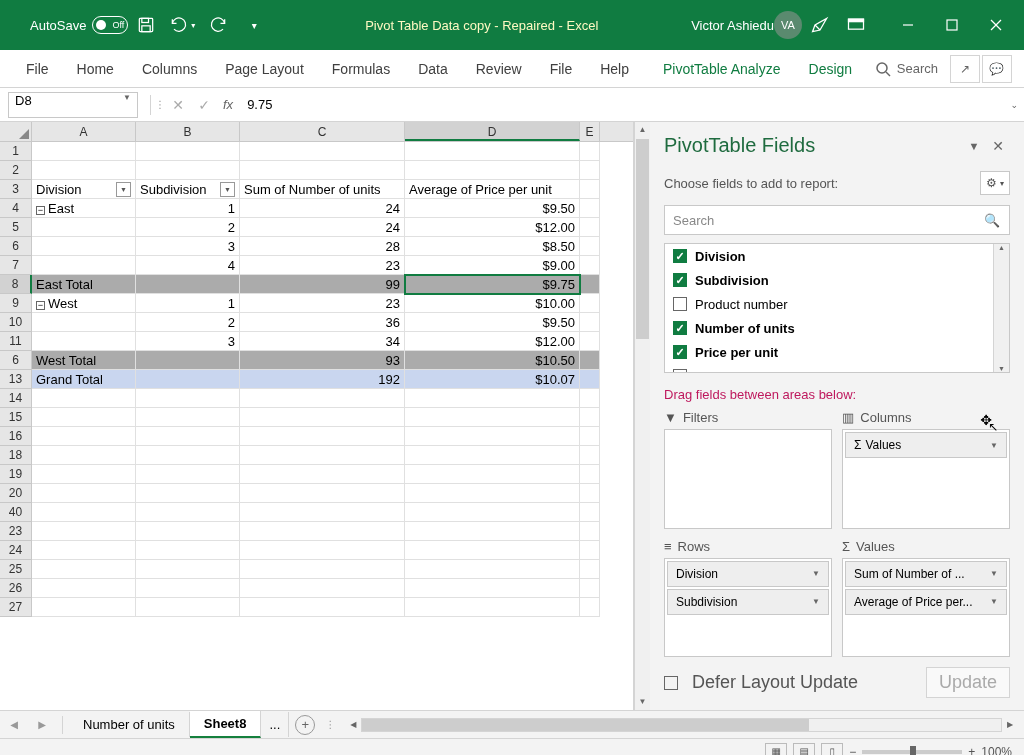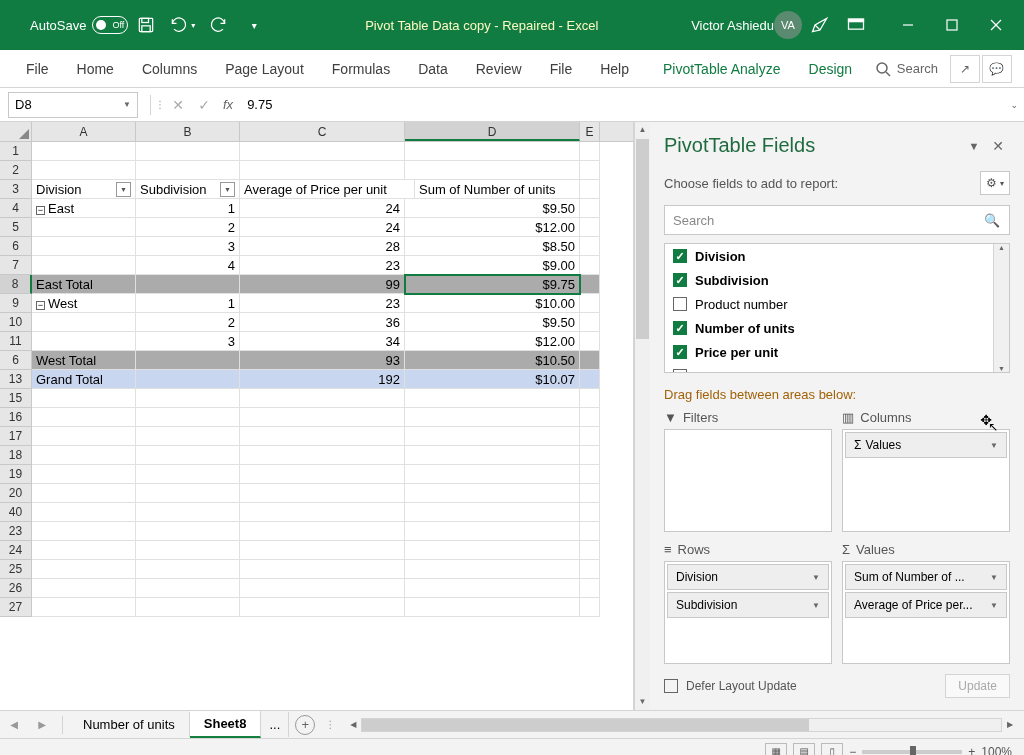--- a/index.html
+++ b/index.html
@@ -15,21 +15,21 @@
 .avatar{width:28px;height:28px;border-radius:50%;background:#5a8a6f;display:flex;align-items:center;justify-content:center;font-size:11px}
 .winbtns{display:flex;margin-left:12px}
 .winbtn{width:44px;height:50px;display:flex;align-items:center;justify-content:center}
 .ribbon{height:38px;background:#fff;border-bottom:1px solid #d4d4d4;display:flex;align-items:center;padding:0 12px;gap:0}
 .tab{padding:8px 14px;font-size:14px;color:#404040;cursor:pointer}
 .tab.ctx{color:#107c41}
 .search-area{margin-left:auto;display:flex;align-items:center;gap:6px;color:#666}
 .rib-end{display:flex;gap:2px;margin-left:12px}
 .rib-end-btn{width:30px;height:28px;border:1px solid #d4d4d4;display:flex;align-items:center;justify-content:center;font-size:12px;color:#666}
 .fbar{height:34px;border-bottom:1px solid #d4d4d4;display:flex;align-items:center}
-.namebox{width:130px;height:26px;border:1px solid #c8c8c8;margin:0 8px;display:flex;align-items:center;padding:0 6px;font-size:13px}
+.namebox{width:130px;height:26px;border:1px solid #c8c8c8;margin:0 8px;display:flex;padding:0 6px;font-size:13px}
 .namebox-drop{margin-left:auto;color:#666;font-size:8px}
 .fbar-div{width:1px;height:20px;background:#d4d4d4;margin:0 4px}
 .fbar-btn{width:26px;display:flex;justify-content:center;color:#aaa;font-size:14px}
 .fx{font-style:italic;font-size:13px;color:#666;margin:15px 6px}
 .fbar-val{flex:1;padding:0 8px;font-size:13px}
 .fbar-end{margin-right:6px;color:#666;font-size:9px}
 .work{display:flex;height:588px}
 .sheet{width:634px;display:flex;flex-direction:column;border-right:1px solid #d4d4d4}
 .colhdrs{display:flex;height:20px;background:#e6e6e6;border-bottom:1px solid #c8c8c8}
 .corner{width:32px;border-right:1px solid #c8c8c8;background:#e6e6e6;position:relative}
@@ -60,28 +60,28 @@
 .psearch{height:30px;border:1px solid #c8c8c8;background:#fff;display:flex;align-items:center;padding:0 8px;margin-bottom:8px;color:#888}
 .psearch span:last-child{margin-left:auto}
 .flist{border:1px solid #c8c8c8;background:#fff;height:130px;overflow:hidden;position:relative}
 .frow{display:flex;align-items:center;height:24px;padding:0 8px;gap:8px;font-size:13px}
 .chk{width:14px;height:14px;border:1px solid #666;display:flex;align-items:center;justify-content:center;font-size:11px}
 .chk.on{background:#107c41;border-color:#107c41;color:#fff}
 .frow.b{font-weight:600}
 .flist-sb{position:absolute;right:0;top:0;width:16px;height:100%;background:#f0f0f0;border-left:1px solid #d4d4d4}
 .flist-sb::before{content:"▲";position:absolute;top:0;width:100%;text-align:center;font-size:7px;color:#666}
 .flist-sb::after{content:"▼";position:absolute;bottom:0;width:100%;text-align:center;font-size:7px;color:#666}
-.drag-lbl{font-size:13px;color:#a16207;margin:14px 0 8px}
+.drag-lbl{font-size:13px;color:#be185d;margin:14px 0 8px}
 .areas{display:grid;grid-template-columns:1fr 1fr;gap:10px;flex:1}
 .area{display:flex;flex-direction:column}
 .area-hd{display:flex;align-items:center;gap:6px;font-size:13px;color:#555;margin-bottom:4px}
 .area-box{flex:1;background:#fff;border:1px solid #c8c8c8;min-height:80px}
 .pill{height:26px;background:#eee;border:1px solid #c8c8c8;margin:2px;display:flex;align-items:center;padding:0 8px;font-size:12px}
 .pill-drop{margin-left:auto;font-size:8px;color:#666}
-.defer{display:flex;align-items:center;gap:8px;margin-top:10px;font-size:12px;color:#555}
+.defer{display:flex;align-items:center;gap:14px;margin-top:10px;font-size:18px;color:#555}
 .upd-btn{margin-left:auto;padding:4px 12px;background:#f9f9f9;border:1px solid #d4d4d4;color:#aaa}
 .cursor-move{position:absolute;right:32px;top:290px;font-size:14px;color:#000;pointer-events:none}
 .tabs{height:28px;border-top:1px solid #d4d4d4;display:flex;align-items:center;background:#f3f3f3}
 .tabnav{width:28px;text-align:center;color:#999;font-size:10px}
 .stab{padding:5px 14px;font-size:13px;background:#f3f3f3;border-right:1px solid #d4d4d4}
 .stab.active{background:#fff;border-bottom:2px solid #15803d;font-weight:600}
 .stab.dots{padding:5px 8px}
 .addtab{width:20px;height:20px;border:1px solid #999;border-radius:50%;margin:0 6px;text-align:center;line-height:18px;font-size:13px;color:#666}
 .hsb{flex:1;display:flex;align-items:center;margin:0 6px}
 .hsb-btn{width:16px;text-align:center;font-size:8px;color:#666}
@@ -229,22 +229,22 @@
           <div class="cell cA"></div>
           <div class="cell cB r"></div>
           <div class="cell cC r"></div>
           <div class="cell cD r"></div>
           <div class="cell cE r"></div>
         </div>
         <div class="row hdr">
           <div class="rn">3</div>
           <div class="cell cA">Division<span class="dropbtn">▼</span></div>
           <div class="cell cB">Subdivision<span class="dropbtn">▼</span></div>
+          <div class="cell cC">Sum of Number of units</div>
           <div class="cell cD">Average of Price per unit</div>
-          <div class="cell cC">Sum of Number of units</div>
           <div class="cell cE"></div>
         </div>
         <div class="row">
           <div class="rn">4</div>
           <div class="cell cA"><span><span class="exp">−</span>East</span></div>
           <div class="cell cB r">1</div>
           <div class="cell cC r">24</div>
           <div class="cell cD r">$9.50</div>
           <div class="cell cE r"></div>
         </div>
@@ -314,37 +314,37 @@
         </div>
         <div class="row grand">
           <div class="rn">13</div>
           <div class="cell cA">Grand Total</div>
           <div class="cell cB r"></div>
           <div class="cell cC r">192</div>
           <div class="cell cD r">$10.07</div>
           <div class="cell cE r"></div>
         </div>
         <div class="row">
+          <div class="rn">14</div>
+          <div class="cell cA"></div>
+          <div class="cell cB r"></div>
+          <div class="cell cC r"></div>
+          <div class="cell cD r"></div>
+          <div class="cell cE r"></div>
+        </div>
+        <div class="row">
           <div class="rn">15</div>
           <div class="cell cA"></div>
           <div class="cell cB r"></div>
           <div class="cell cC r"></div>
           <div class="cell cD r"></div>
           <div class="cell cE r"></div>
         </div>
         <div class="row">
           <div class="rn">16</div>
-          <div class="cell cA"></div>
-          <div class="cell cB r"></div>
-          <div class="cell cC r"></div>
-          <div class="cell cD r"></div>
-          <div class="cell cE r"></div>
-        </div>
-        <div class="row">
-          <div class="rn">17</div>
           <div class="cell cA"></div>
           <div class="cell cB r"></div>
           <div class="cell cC r"></div>
           <div class="cell cD r"></div>
           <div class="cell cE r"></div>
         </div>
         <div class="row">
           <div class="rn">18</div>
           <div class="cell cA"></div>
           <div class="cell cB r"></div>

